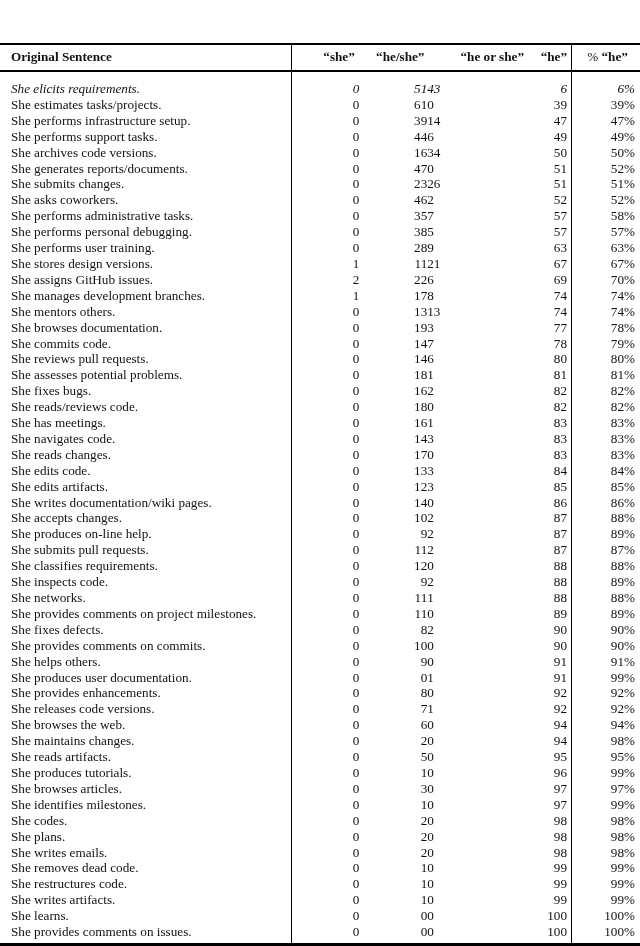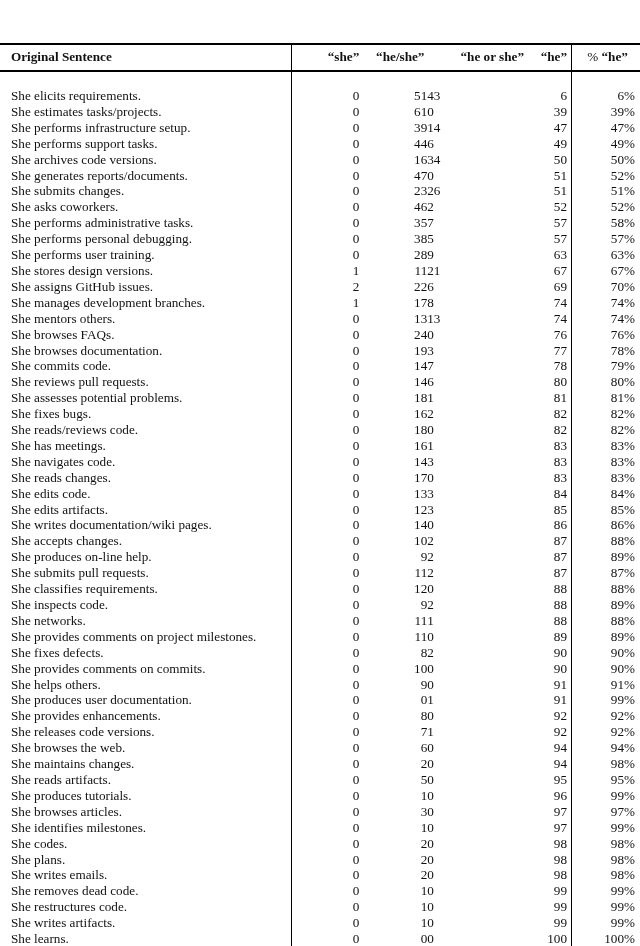--- a/index.html
+++ b/index.html
@@ -10,34 +10,34 @@
     }
     .tbl-wrap { position: relative; width: 640px; padding-top: 3px; margin-top: 40px; }
     table {
       border-collapse: collapse;
       width: 640px;
       font-size: 13.2px;
       line-height: 15.9px;
     }
     thead tr { border-top: 2.5px solid #000; border-bottom: 2.5px solid #000; }
     thead th { font-weight: bold; padding: 4px 0 5px 0; height: 16px; }
-    tbody tr:first-child td { padding-top: 16px; }
+    tbody tr:first-child td { padding-top: 9px; font-style: italic; }
     tbody tr:last-child td { padding-bottom: 3px; }
     tbody { border-bottom: 3px solid #000; }
     td { padding: 0; white-space: nowrap; }
     .c-sent { text-align: left; padding-left: 11px; width: 286px; }
     th.c-sent { padding-left: 11px; }
     .c-she { text-align: right; width: 42px; padding-right: 0; }
     .c-hs { text-align: right; width: 55px; }
     .c-hos { text-align: left; width: 93px; }
     .c-he { text-align: right; width: 46px; padding-right: 4px; }
     .c-pct { text-align: right; width: 60px; padding-right: 5px; }
     .vsep-l { border-left: 1.5px solid #000; }
     .vsep-r { border-right: 1.5px solid #000; }
-    th.c-she { text-align: right; padding-left: 27px; }
+    th.c-she { text-align: center; padding-left: 27px; }
     th.c-hs { text-align: center; padding-left: 14px; }
     th.c-hos { text-align: right; padding-left: 14px; }
     th.c-he { text-align: right; }
     th.c-pct { text-align: center; padding-left: 8px; font-weight: normal; border-radius: 11px; }
     th.c-pct b { font-weight: bold; }
   </style>
 </head>
 <body>
 
 <div class="tbl-wrap">
@@ -167,28 +167,20 @@
         </tr>
         <tr>
           <td class="c-sent">She mentors others.</td>
           <td class="c-she vsep-l">0</td>
           <td class="c-hs">13</td>
           <td class="c-hos">13</td>
           <td class="c-he vsep-r">74</td>
           <td class="c-pct">74%</td>
         </tr>
         <tr>
-          <td class="c-sent">She browses FAQs.</td>
-          <td class="c-she vsep-l">0</td>
-          <td class="c-hs">24</td>
-          <td class="c-hos">0</td>
-          <td class="c-he vsep-r">76</td>
-          <td class="c-pct">76%</td>
-        </tr>
-        <tr>
           <td class="c-sent">She browses documentation.</td>
           <td class="c-she vsep-l">0</td>
           <td class="c-hs">19</td>
           <td class="c-hos">3</td>
           <td class="c-he vsep-r">77</td>
           <td class="c-pct">78%</td>
         </tr>
         <tr>
           <td class="c-sent">She commits code.</td>
           <td class="c-she vsep-l">0</td>

